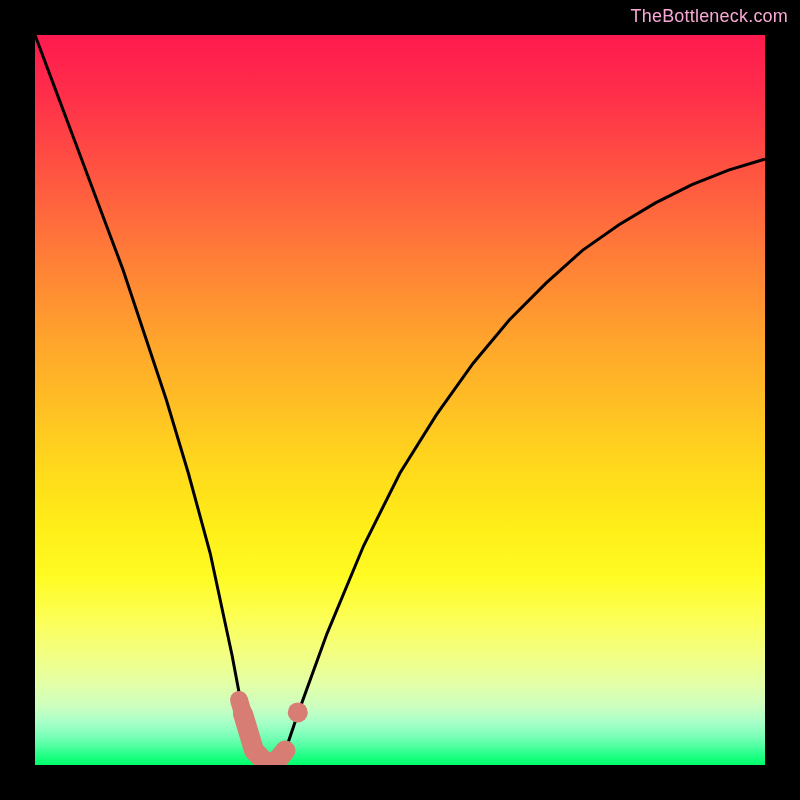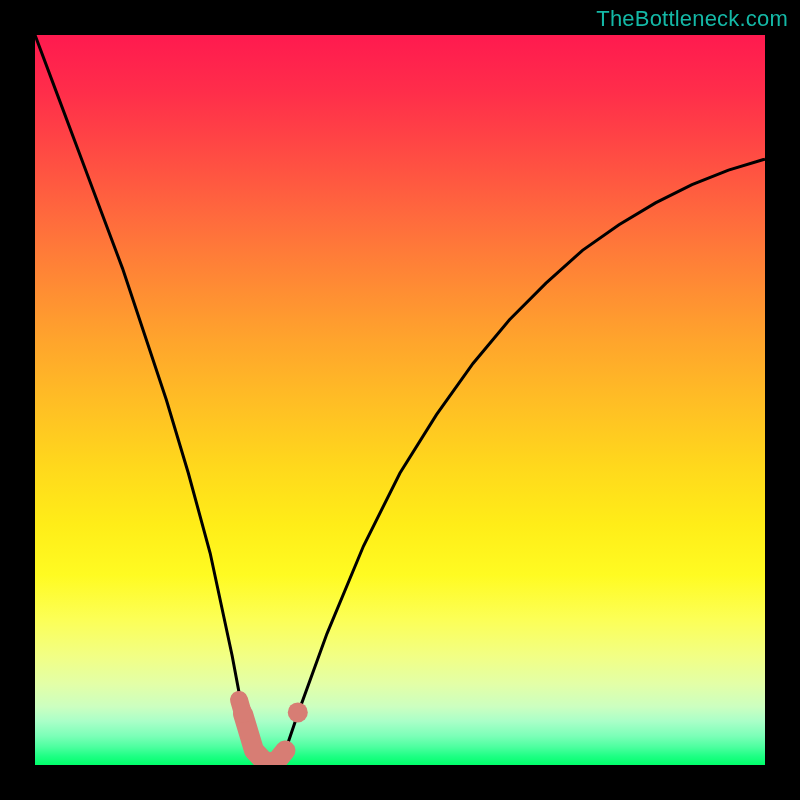--- a/index.html
+++ b/index.html
@@ -59,22 +59,22 @@
     position: absolute;
     left: 0;
     top: 0;
     width: 730px;
     height: 730px;
   }
   .watermark {
     position: absolute;
     top: 6px;
     right: 12px;
-    color: #14b8a6;
-    font-size: 22px;
+    color: #f9a8d4;
+    font-size: 18px;
     letter-spacing: 0.2px;
     text-align: right;
   }
 </style>
 </head>
 <body>
 
 <div class="frame">
 
   <div class="plot-area">

